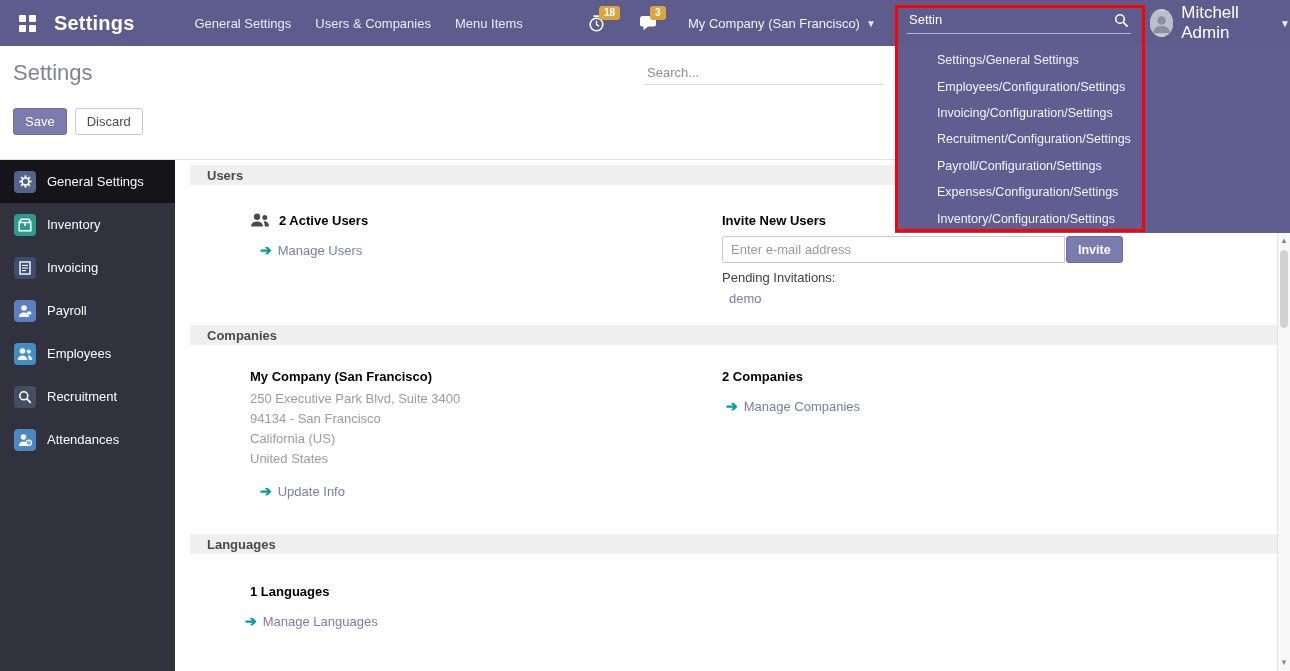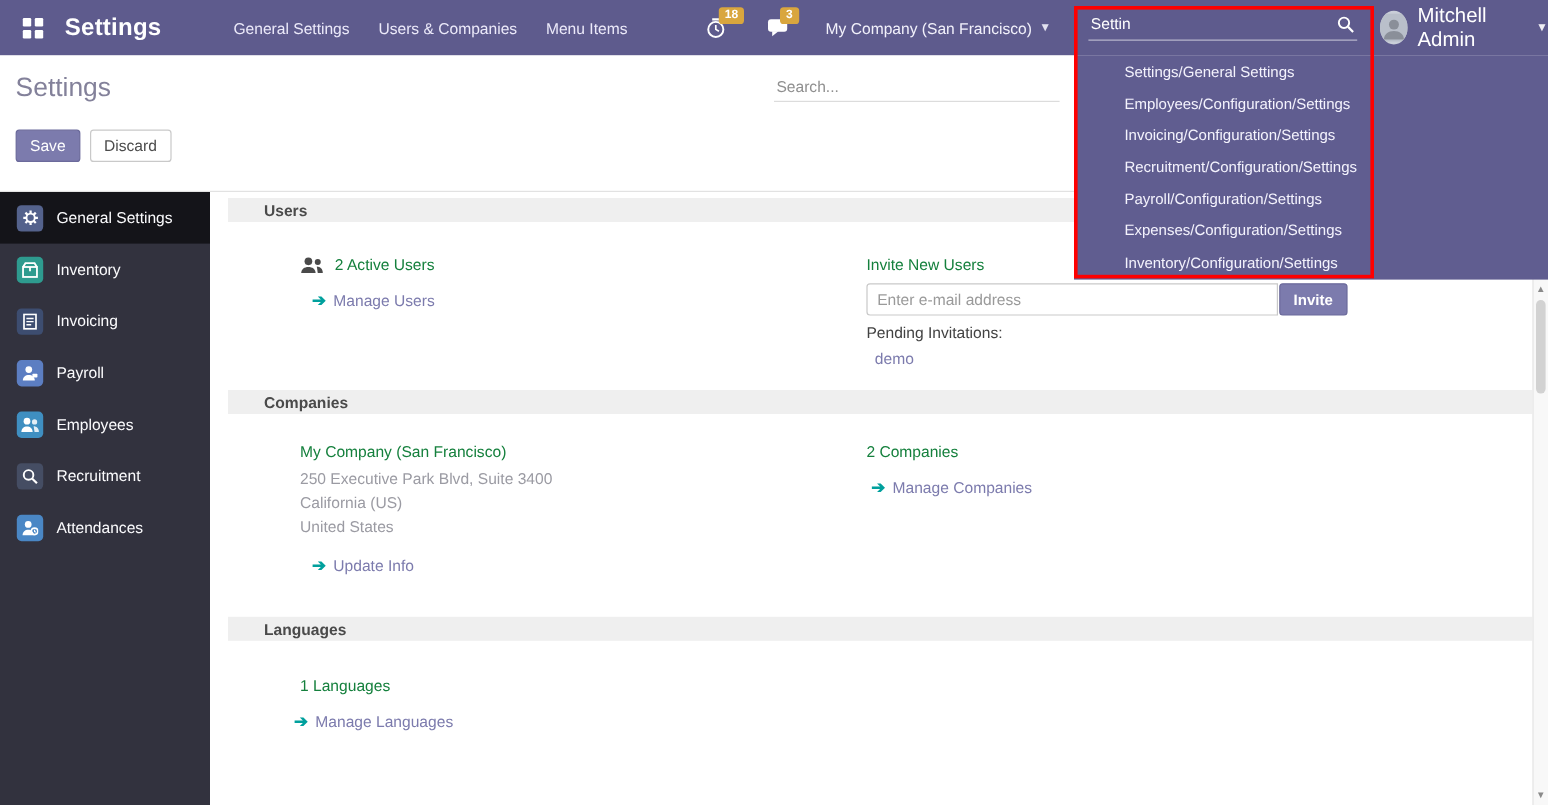--- a/index.html
+++ b/index.html
@@ -55,25 +55,25 @@
   
   .sidebar{position:absolute;left:0;top:160px;width:175px;bottom:0;background:#32323e;z-index:3}
   .sb-item{height:43px;display:flex;align-items:center;padding-left:14px;cursor:pointer;color:#fff}
   .sb-item.active{background:#141419}
   .sb-icon{width:22px;height:22px;border-radius:4px;display:flex;align-items:center;justify-content:center;flex:none}
   .sb-label{margin-left:11px;font-size:13px;color:#fbfbfd}
 
   
   .main{position:absolute;left:175px;top:160px;right:13px;bottom:0;background:#fff;overflow:hidden;z-index:1}
   .section-bar{margin-left:15px;margin-top:5px;height:20px;background:#efefef;display:flex;align-items:center;
-      padding-left:30px;font-weight:bold;font-size:13px;color:#4a4a4a}
+      padding-left:17px;font-weight:bold;font-size:13px;color:#4a4a4a}
   .sec-body{display:flex;padding:28px 0 14px 15px}
   .col-left{width:532px;padding-left:60px;flex:none}
   .col-right{flex:1;padding-right:30px}
-  .bold-line{display:flex;align-items:flex-end;gap:9px;font-weight:normal;color:#15803d}
+  .bold-line{display:flex;align-items:flex-start;gap:9px;font-weight:bold;color:#000000}
   .link-line{display:flex;align-items:center;gap:6px;margin-top:14px;margin-left:10px;cursor:pointer}
   .arr{color:#00a09d;font-weight:bold;font-size:14px}
   a.olink{color:#7c7bad;text-decoration:none;font-size:13px}
   .muted{color:#9b9ba3;line-height:20px;margin-top:5px}
   .invite-row{display:flex;margin-top:8px}
   .invite-row input{width:343px;height:27px;border:1px solid #c9c9c9;border-radius:3px 0 0 3px;padding:3px 8px;
       font-size:13px;color:#555;outline:none;font-family:"Liberation Sans",sans-serif}
   .invite-row input::placeholder{color:#9a9a9a}
   .btn-invite{height:27px;padding:0 11px;background:#7c7bad;border:1px solid #6b6a9b;border-radius:3px;color:#fff;
       font-size:12.5px;font-weight:bold;margin-left:1px;cursor:pointer;font-family:"Liberation Sans",sans-serif}
@@ -293,20 +293,21 @@
     </div>
 
     <div class="section-bar">Companies</div>
     <div class="sec-body" style="padding-top:24px;padding-bottom:30px">
       <div class="col-left">
         <div class="bold-line">
             <span>My Company (San Francisco)</span>
           </div>
         <div class="muted">
           <div>250 Executive Park Blvd, Suite 3400</div>
+          <div>94134 - San Francisco</div>
           <div>California (US)</div>
           <div>United States</div>
         </div>
         <div class="link-line">
           <span class="arr">➔</span>
           <a class="olink">Update Info</a>
         </div>
       </div>
       <div class="col-right">
         <div class="bold-line">

